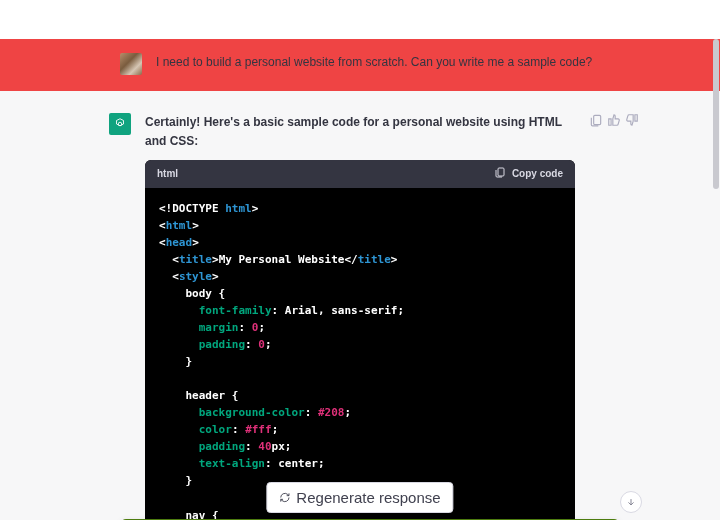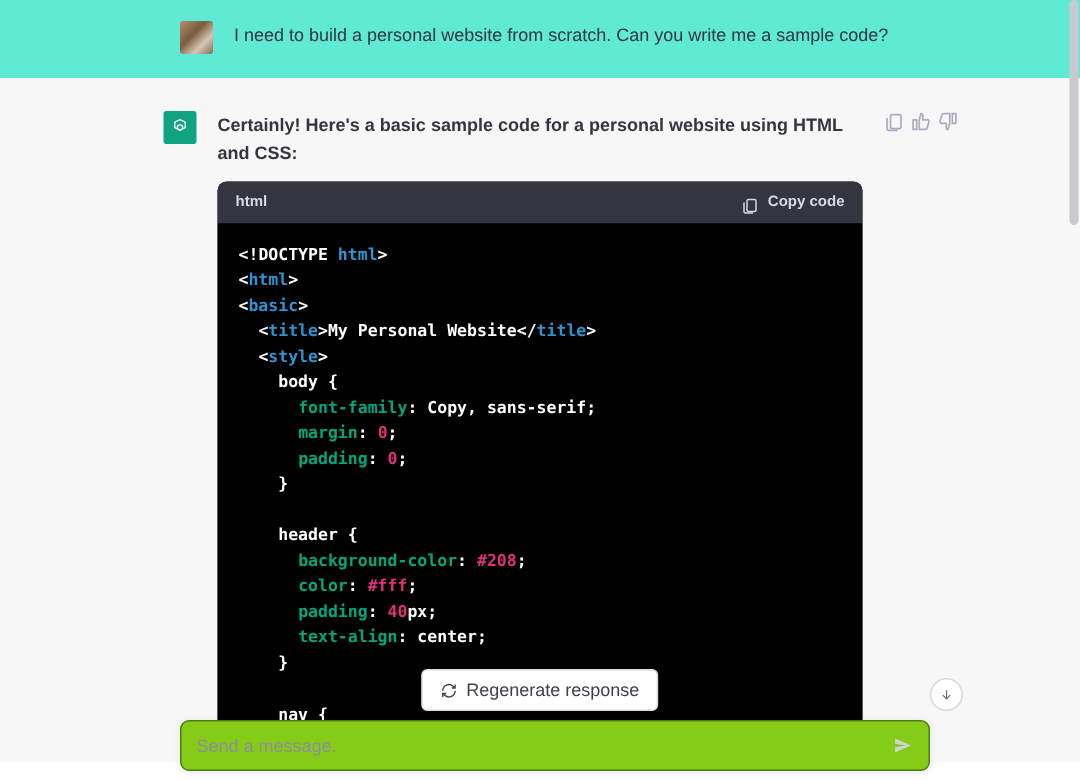--- a/index.html
+++ b/index.html
@@ -1,48 +1,48 @@
 <!DOCTYPE html>
 <html><head>
 <meta charset="utf-8">
 <style>
   * { box-sizing: border-box; margin: 0; padding: 0; }
   html, body { width: 720px; height: 520px; font-family: -apple-system, Segoe UI, Helvetica, Arial, sans-serif; background: #ffffff; overflow: hidden; }
   .page { position: relative; width: 720px; height: 520px; }
 
   .msg-row { display: flex; gap: 14px; padding: 10px 0; }
-  .user-section { background: #5eead4; padding: 4px 100px 6px 120px; }
+  .user-section { background: #ef4444; padding: 4px 100px 6px 120px; margin-top: 39px; }
   .assistant-section { background: #f7f7f8; padding: 12px 100px 0 109px; height: 456px; overflow: hidden; font-weight: bold; }
 
   .avatar { width: 22px; height: 22px; flex: 0 0 22px; border-radius: 2px; background-size: cover; }
   .avatar.user { background: linear-gradient(135deg,#b78e6a 0%, #7a5c3e 40%, #d6c6b4 70%, #8a6a4a 100%); }
   .avatar.bot  { background: #10a37f; display:flex; align-items:center; justify-content:center; }
   .avatar.bot svg { width: 14px; height: 14px; }
 
   .msg-body { flex: 1; font-size: 12px; line-height: 1.55; color: #343541; }
 
   .msg-actions { display:flex; gap:4px; color:#acacbe; }
   .msg-actions .ic { width:14px; height:14px; cursor:pointer; }
 
   .codeblock { margin-top: 10px; border-radius: 6px; overflow: hidden; background:#000000; width: 430px; }
   .codeblock-header { background:#343541; color:#d9d9e3; font-size:10px; display:flex; align-items:center; justify-content:space-between; padding:6px 12px; }
-  .copy-btn { display:flex; align-items:flex-end; gap:6px; cursor:pointer; color:#d9d9e3; }
+  .copy-btn { display:flex; align-items:flex-start; gap:6px; cursor:pointer; color:#d9d9e3; }
   .copy-btn svg { width:12px; height:12px; }
 
   pre.code { background:#000000; color:#ffffff; font-family: ui-monospace, SFMono-Regular, Menlo, Consolas, monospace; font-size:11px; line-height:1.55; padding:12px 14px 40px; white-space:pre; overflow:hidden; }
   .tok-tag   { color:#ffffff; }
   .tok-name  { color:#2e95d3; }
   .tok-attr  { color:#00a67d; }
   .tok-str   { color:#df3079; }
   .tok-num   { color:#df3079; }
   .tok-punc  { color:#ffffff; }
   .tok-text  { color:#ffffff;margin-top:36px; }
   .tok-kw    { color:#2e95d3; }
 
-  .regen-btn { position:absolute; left:50%; transform:translateX(-50%); bottom:46px; background:#ffffff; border:1px solid #d9d9e3; border-radius:4px; padding:6px 12px; font-size:12px; color:#40414f; display:flex; align-items:center; gap:6px; cursor:pointer; box-shadow:0 1px 2px rgba(0,0,0,0.05); }
+  .regen-btn { position:absolute; left:50%; transform:translateX(-50%); bottom:46px; background:#ffffff; border:1px solid #d9d9e3; border-radius:4px; padding:6px 12px; font-size:15px; color:#40414f; display:flex; align-items:center; gap:6px; cursor:pointer; box-shadow:0 1px 2px rgba(0,0,0,0.05); }
   .regen-btn svg{ width:11px; height:11px; }
 
   .input-bar { position:absolute; left:120px; right:100px; bottom:6px; height:34px; background:#84cc16; border:1px solid #4d7c0f; border-radius:6px; box-shadow:0 1px 6px rgba(0,0,0,0.08); display:flex; align-items:center; padding:0 10px; }
   .input-bar input { flex:1; border:none; outline:none; font-size:12px; color:#343541; background:transparent; }
   .input-bar input::placeholder { color:#8e8ea0; }
   .send-btn { color:#d1d1db; display:flex; }
   .send-btn svg{ width:14px; height:14px; }
 
   .scroll-down { position:absolute; right:78px; bottom:46px; width:22px; height:22px; border:1px solid #d9d9e3; border-radius:50%; background:#ffffff; display:flex; align-items:center; justify-content:center; color:#6e6e80; cursor:pointer; }
   .scroll-down svg{ width:10px; height:10px; }
@@ -79,25 +79,25 @@
             <span class="copy-btn">
               <svg viewBox="0 0 24 24" fill="none" stroke="currentColor" stroke-width="2">
                   <rect x="8" y="4" width="12" height="16" rx="2"></rect>
                   <path d="M4 8v12a2 2 0 0 0 2 2h10"></path>
                 </svg>
               <span>Copy code</span>
             </span>
           </div>
           <pre class="code" id="code-area"><span class="tok-tag">&lt;!</span><span class="tok-text">DOCTYPE </span><span class="tok-kw">html</span><span class="tok-tag">&gt;</span>
 <span class="tok-tag">&lt;</span><span class="tok-name">html</span><span class="tok-tag">&gt;</span>
-<span class="tok-tag">&lt;</span><span class="tok-name">basic</span><span class="tok-tag">&gt;</span>
+<span class="tok-tag">&lt;</span><span class="tok-name">head</span><span class="tok-tag">&gt;</span>
 <span class="tok-text">  </span><span class="tok-tag">&lt;</span><span class="tok-name">title</span><span class="tok-tag">&gt;</span><span class="tok-text">My Personal Website</span><span class="tok-tag">&lt;/</span><span class="tok-name">title</span><span class="tok-tag">&gt;</span>
 <span class="tok-text">  </span><span class="tok-tag">&lt;</span><span class="tok-name">style</span><span class="tok-tag">&gt;</span>
 <span class="tok-text">    body {</span>
-<span class="tok-text">      </span><span class="tok-attr">font-family</span><span class="tok-punc">: Copy, sans-serif;</span>
+<span class="tok-text">      </span><span class="tok-attr">font-family</span><span class="tok-punc">: Arial, sans-serif;</span>
 <span class="tok-text">      </span><span class="tok-attr">margin</span><span class="tok-punc">: </span><span class="tok-num">0</span><span class="tok-punc">;</span>
 <span class="tok-text">      </span><span class="tok-attr">padding</span><span class="tok-punc">: </span><span class="tok-num">0</span><span class="tok-punc">;</span>
 <span class="tok-text">    }</span>
 <span class="tok-text"></span>
 <span class="tok-text">    header {</span>
 <span class="tok-text">      </span><span class="tok-attr">background-color</span><span class="tok-punc">: </span><span class="tok-str">#208</span><span class="tok-punc">;</span>
 <span class="tok-text">      </span><span class="tok-attr">color</span><span class="tok-punc">: </span><span class="tok-str">#fff</span><span class="tok-punc">;</span>
 <span class="tok-text">      </span><span class="tok-attr">padding</span><span class="tok-punc">: </span><span class="tok-num">40</span><span class="tok-text">px;</span>
 <span class="tok-text">      </span><span class="tok-attr">text-align</span><span class="tok-punc">: center;</span>
 <span class="tok-text">    }</span>

